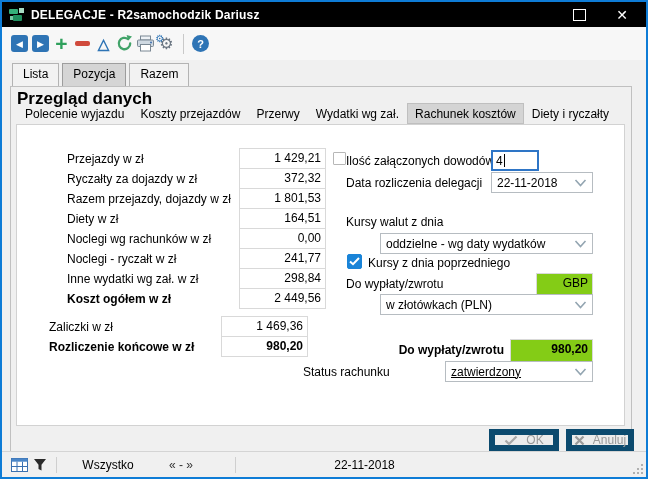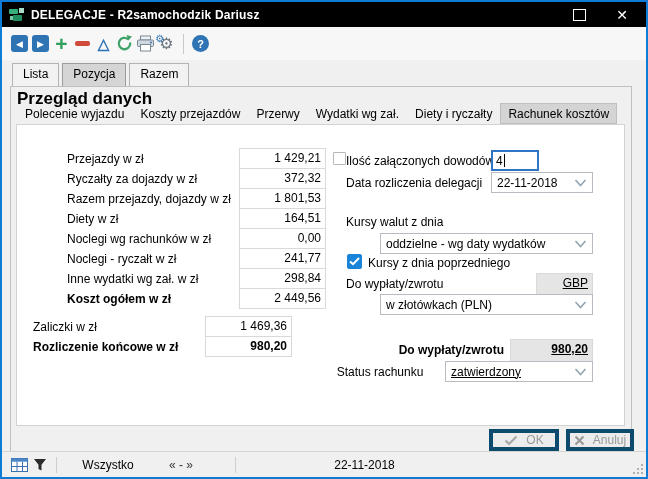--- a/index.html
+++ b/index.html
@@ -34,41 +34,41 @@
   .panel{position:absolute;left:8px;top:84px;width:622px;height:366px;box-sizing:border-box;
     border:1px solid #c0c0c0;background:#f0f0f0;}
   .ptitle{position:absolute;left:6px;top:2px;font-weight:bold;font-size:17px;}
   .subtabs{position:absolute;left:6px;top:16px;display:flex;height:21px;}
   .stab{padding:3px 7px 4px 7px;white-space:nowrap;background:transparent;border:1px solid transparent;}
   .stab.active{background:#d4d4d4;border:1px solid #bfbfbf;}
   .content{position:absolute;left:5px;top:37px;width:609px;height:302px;box-sizing:border-box;
     background:#fff;border:1px solid #d2d2d2;}
   
   .costs{position:absolute;left:16px;top:23px;margin-left:34px;}
-  .summary{position:absolute;left:16px;top:191px;}
+  .summary{position:absolute;left:32px;top:191px;}
   .crow{display:flex;align-items:center;height:21px;margin-bottom:-1px;}
   .clabel{width:172px;}
   .cfield{width:87px;height:21px;box-sizing:border-box;border:1px solid #d9d9d9;background:#fff;
     text-align:right;padding:0 4px;line-height:19px;}
   .bold{font-weight:bold;}
   .cb13{width:13px;height:13px;box-sizing:border-box;border:1px solid #b7b7b7;background:#fff;
     margin-left:7px;border-radius:1px;}
   
   .rlabel{position:absolute;white-space:nowrap;}
   .input-focus{position:absolute;box-sizing:border-box;border:2px solid #2e75c6;background:#fff;
     height:21px;display:flex;align-items:center;padding:0 3px;}
   .caret{display:inline-block;width:1px;height:13px;background:#000;margin-left:1px;}
   .combo{position:absolute;box-sizing:border-box;border:1px solid #b6bcc1;background:#fff;height:21px;
     display:flex;align-items:center;justify-content:space-between;padding:0 5px;}
-  .rofield{position:absolute;box-sizing:border-box;border:1px solid #d9d9d9;background:#e5e5e5;height:37px;
-    text-align:right;padding:0 4px;line-height:19px;text-decoration:underline;}
+  .rofield{position:absolute;box-sizing:border-box;border:1px solid #d9d9d9;background:#84cc16;height:37px;
+    text-align:right;padding:0 4px;line-height:19px;}
   .cbx{position:absolute;width:15px;height:15px;box-sizing:border-box;background:#1a84d8;
     border:1px solid #1a84d8;border-radius:2px;display:flex;align-items:center;justify-content:center;}
   
-  .btn{position:absolute;height:22px;box-sizing:border-box;background:#ececec;border:4px solid #0c4a6e;
+  .btn{position:absolute;height:22px;box-sizing:border-box;background:#ececec;border:6px solid #0c4a6e;
     color:#9a9a9a;display:flex;align-items:center;justify-content:center;gap:8px;}
   
   .statusbar{position:absolute;left:0;right:0;bottom:0;height:25px;background:#f0f0f0;
     border-top:1px solid #d4d4d4;display:flex;align-items:center;padding-left:6px;}
   .sb-sep{width:1px;height:16px;background:#cfcfcf;margin:0 6px;}
   .sb-filter{width:90px;text-align:center;}
   .sb-range{margin-left:16px;color:#333;}
   .sb-date{position:absolute;left:300px;width:125px;text-align:center;}
   .grip{position:absolute;right:3px;bottom:3px;width:10px;height:10px;}
   .grip i{position:absolute;width:2px;height:2px;background:#b0b0b0;}
@@ -140,22 +140,22 @@
   </div>
 
   <div class="panel">
     <div class="ptitle">Przegląd danych</div>
 
     <div class="subtabs">
       <span class="stab">Polecenie wyjazdu</span>
       <span class="stab">Koszty przejazdów</span>
       <span class="stab">Przerwy</span>
       <span class="stab">Wydatki wg zał.</span>
+      <span class="stab active">Rachunek kosztów</span>
       <span class="stab">Diety i ryczałty</span>
-      <span class="stab active">Rachunek kosztów</span>
     </div>
 
     <div class="content">
 
       <div class="costs">
         <div class="crow">
           <span class="clabel">Przejazdy w zł</span>
           <span class="cfield">1 429,21</span>
           <span class="cb13"></span>
         </div>
@@ -235,21 +235,21 @@
       <div class="combo" style="left:363px;top:169px;width:213px;">
         <span>w złotówkach (PLN)</span>
         <svg width="13" height="8" viewBox="0 0 13 8">
             <path d="M1.5 1 L6.5 6.5 L11.5 1" fill="none" stroke="#93a5b1" stroke-width="1.6"></path>
           </svg>
       </div>
 
       <span class="rlabel bold" style="left:300px;top:218px;width:187px;text-align:right;">Do wypłaty/zwrotu</span>
       <span class="rofield bold" style="left:493px;top:214px;width:83px;">980,20</span>
 
-      <span class="rlabel" style="left:302px;top:240px;width:122px;text-align:center;">Status rachunku</span>
+      <span class="rlabel" style="left:286px;top:240px;width:122px;text-align:left;">Status rachunku</span>
       <div class="combo" style="left:428px;top:236px;width:148px;text-decoration:underline;">
         <span>zatwierdzony</span>
         <svg width="13" height="8" viewBox="0 0 13 8">
             <path d="M1.5 1 L6.5 6.5 L11.5 1" fill="none" stroke="#93a5b1" stroke-width="1.6"></path>
           </svg>
       </div>
 
     </div>
   </div>
 

